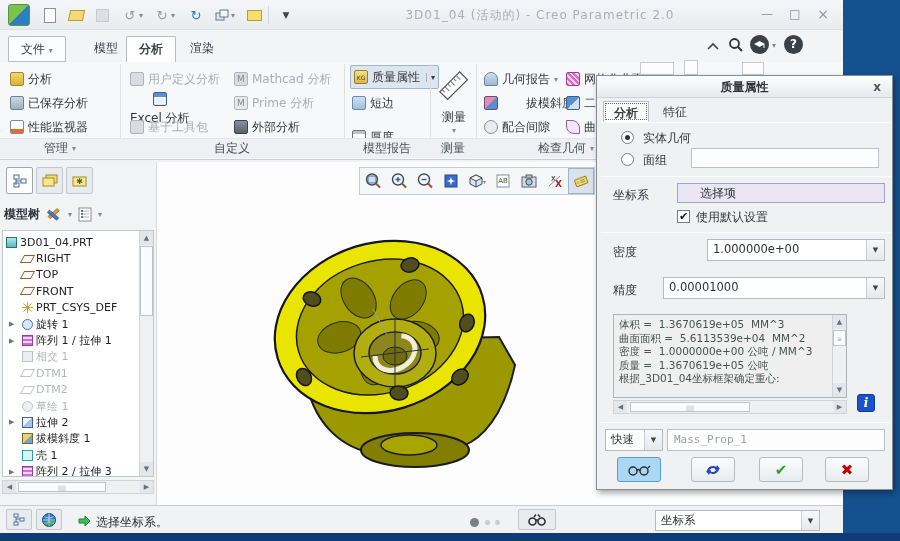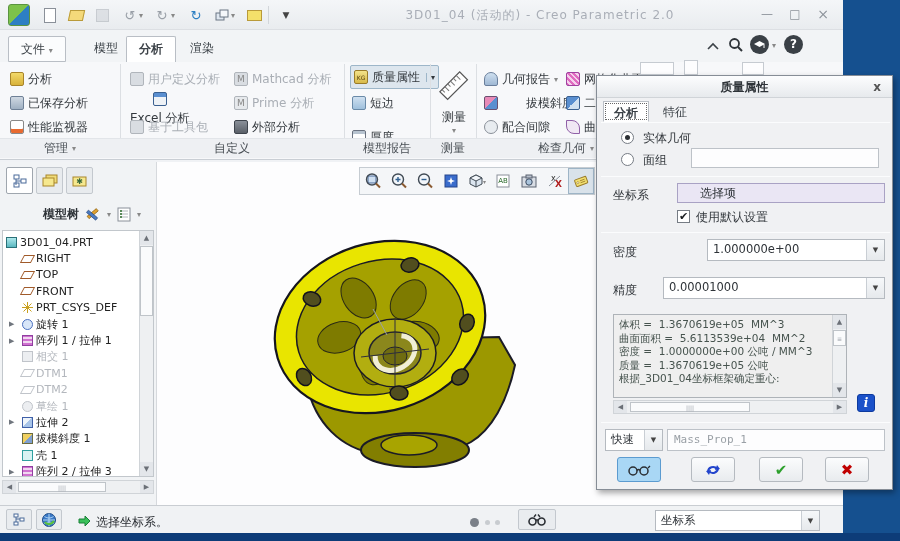--- a/index.html
+++ b/index.html
@@ -31,21 +31,21 @@
   .icn { width:14px; height:14px; border-radius:2px; display:inline-block; flex:none; }
   .gsep { position:absolute; top:2px; width:1px; height:94px; background:#dcdfe3; }
   .glabelrow { position:absolute; top:76px; height:20px; border-top:1px solid #e2e5e9; background:#eef0f3; display:flex; align-items:center; justify-content:center; color:#4a5056; gap:4px; }
   .hl { background:#dde6ee; border:1px solid #9db6c9; border-radius:2px; }
   .fragment { position:absolute; background:#fdfdfe; border:1px solid #c6cbd1; }
 
   
   #nav { left:0; top:162px; width:156px; height:343px; background:#f1f3f5; }
   .ntab { position:absolute; top:5px; width:27px; height:27px; border:1px solid #c3c8ce; background:#e8ebee; border-radius:2px; display:flex; align-items:center; justify-content:center; }
   .ntab.active { background:#fff; border-color:#9fa6ae; }
-  #navhead { position:absolute; top:37px; left:17px; width:156px; height:30px; display:flex; align-items:center; gap:6px; padding-left:26px; }
+  #navhead { position:absolute; top:37px; left:0; width:156px; height:30px; display:flex; align-items:center; gap:6px; padding-left:4px; }
   #tree { position:absolute; left:2px; top:68px; width:152px; height:247px; background:#fff; border:1px solid #c2c7cc; overflow:hidden; }
   .trow { height:16.4px; display:flex; align-items:center; gap:3px; padding-left:3px; white-space:nowrap; font-size:11px; color:#222; }
   .trow.lvl1 { padding-left:6px; }
   .trow.dis { color:#b3b7bd; }
   .tarrow { width:10px; font-size:7px; color:#70767e; flex:none; }
   .tic { width:11px; height:11px; flex:none; }
   .vsb { position:absolute; right:0; top:0; width:14px; height:100%; background:#eef0f2; border-left:1px solid #d0d4d8; }
   .sbtn { position:absolute; left:0; width:13px; height:14px; font-size:7px; color:#6b7077; text-align:center; line-height:14px; background:#e3e6ea; }
   .sthumb { position:absolute; background:#fafbfc; border:1px solid #bfc4c9; }
   .hsb { position:absolute; left:2px; top:318px; width:152px; height:14px; background:#eef0f2; border:1px solid #d0d4d8; }

